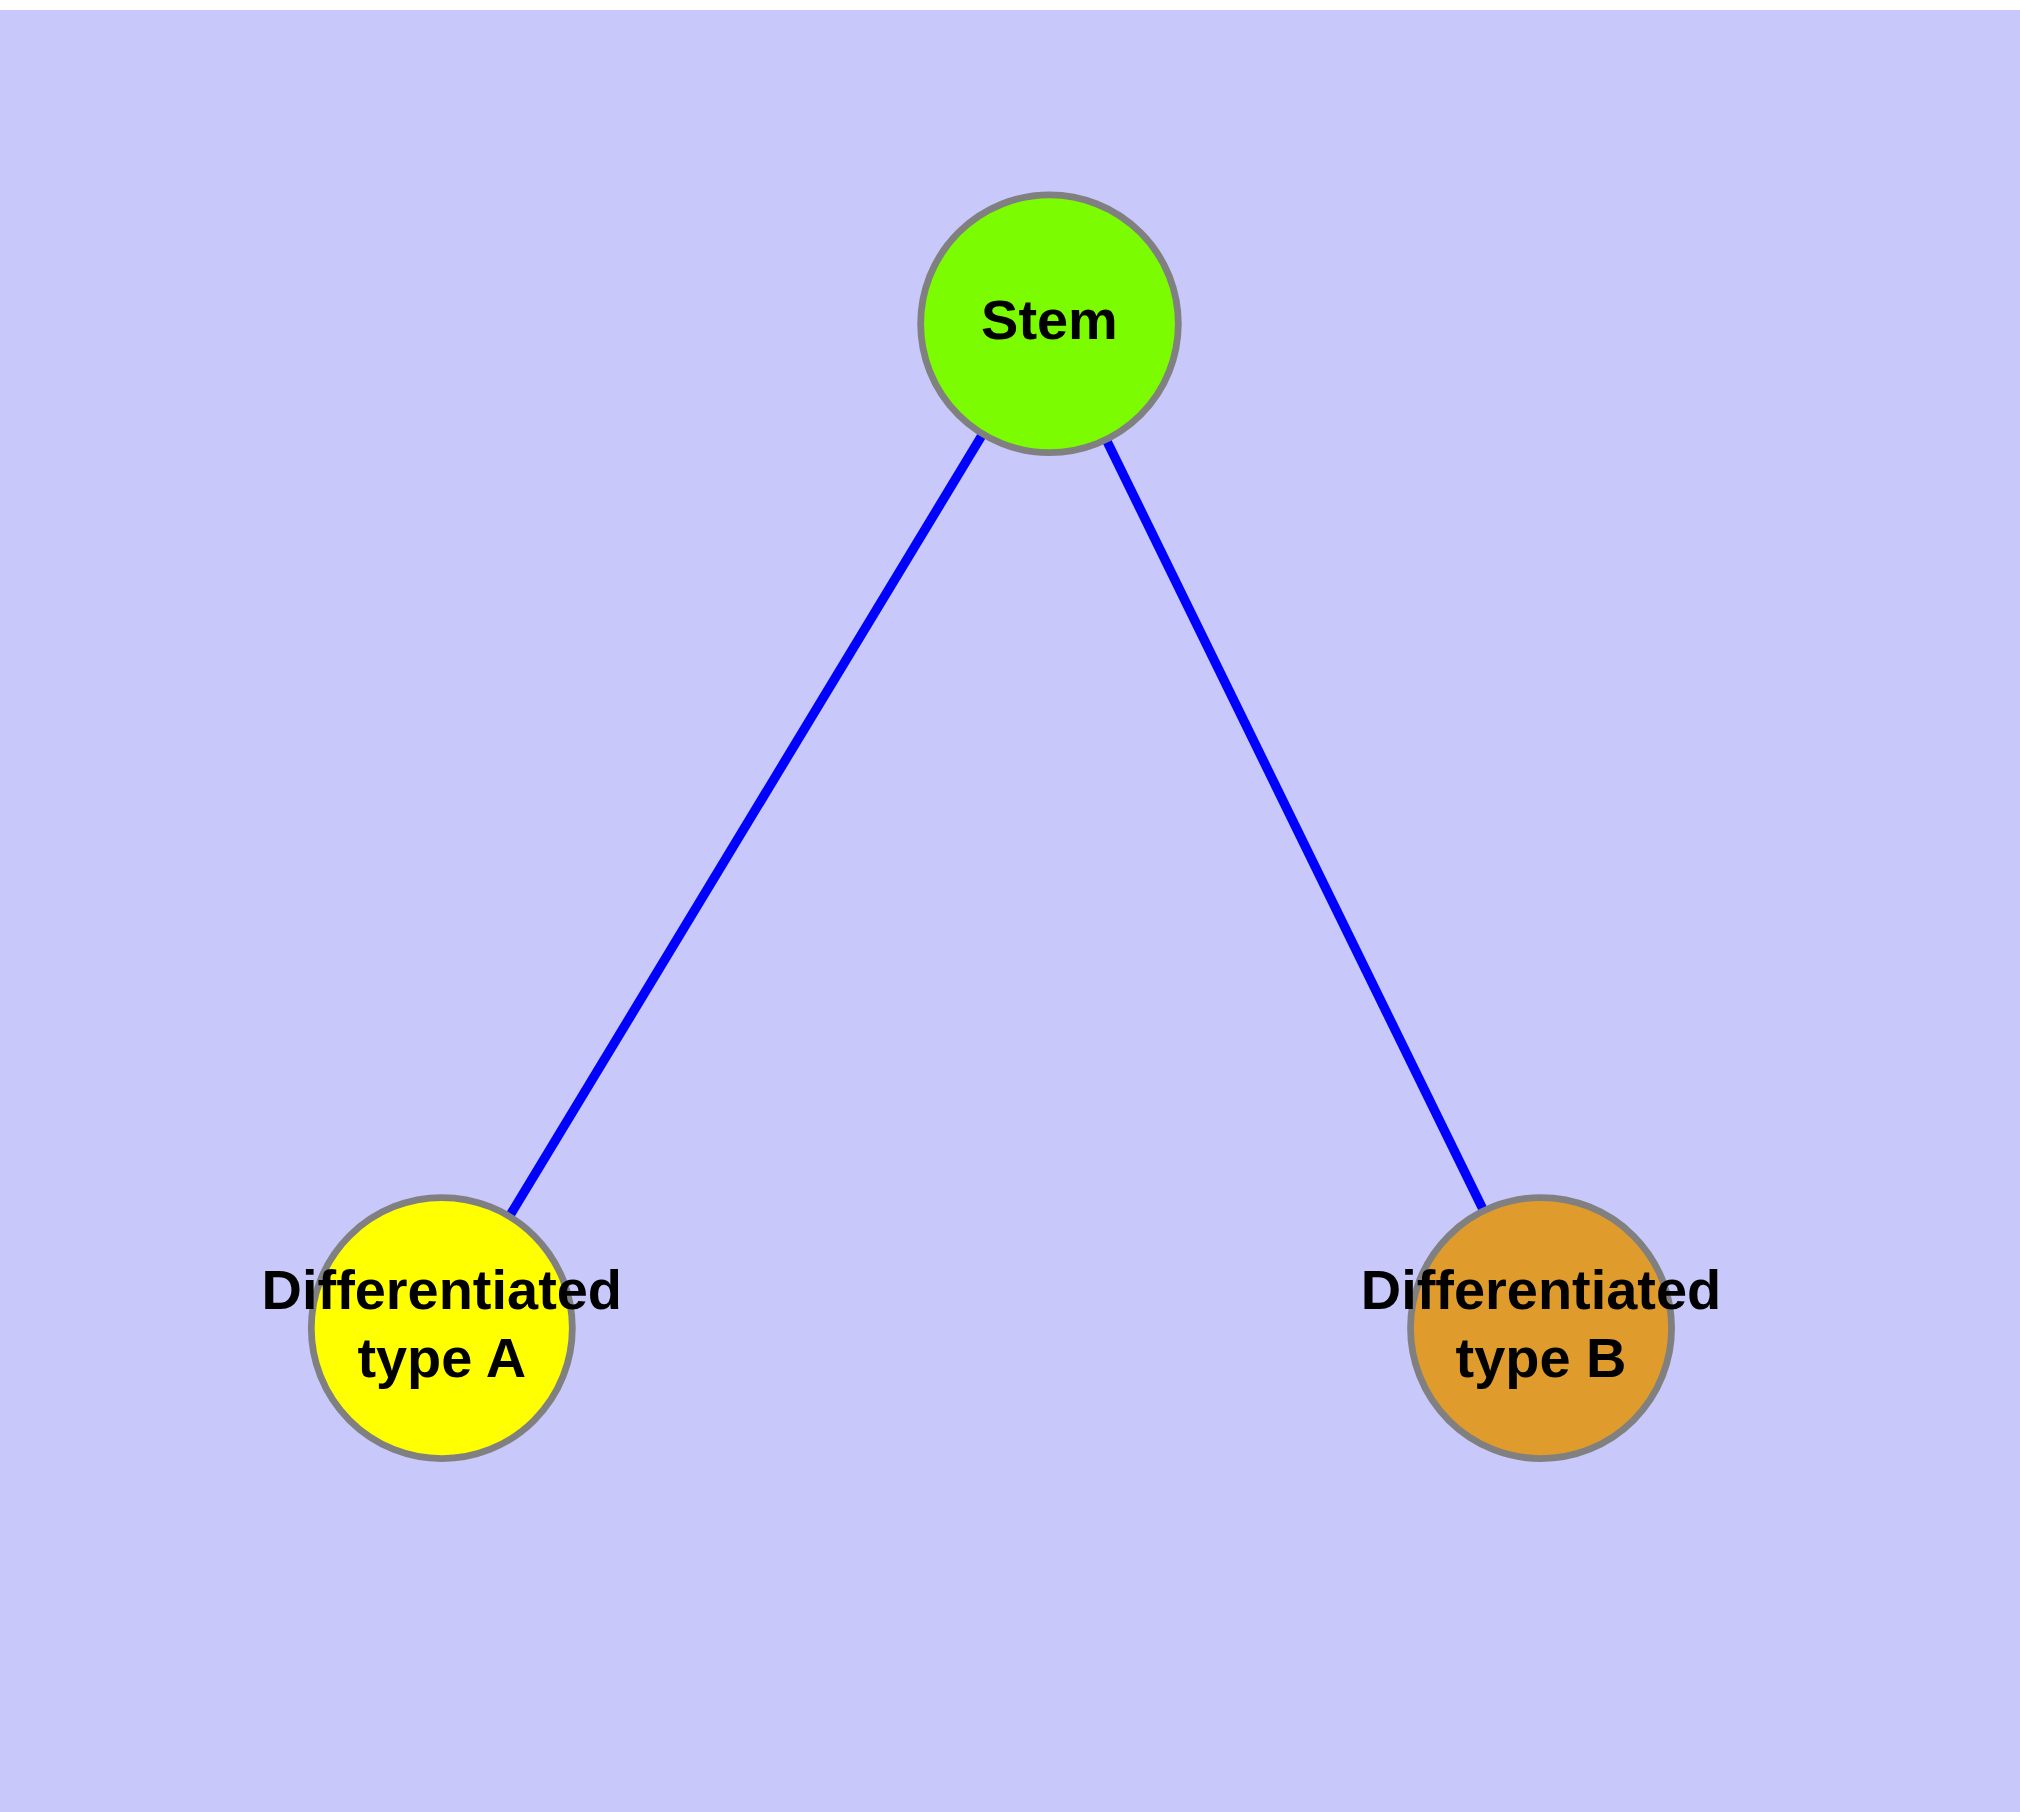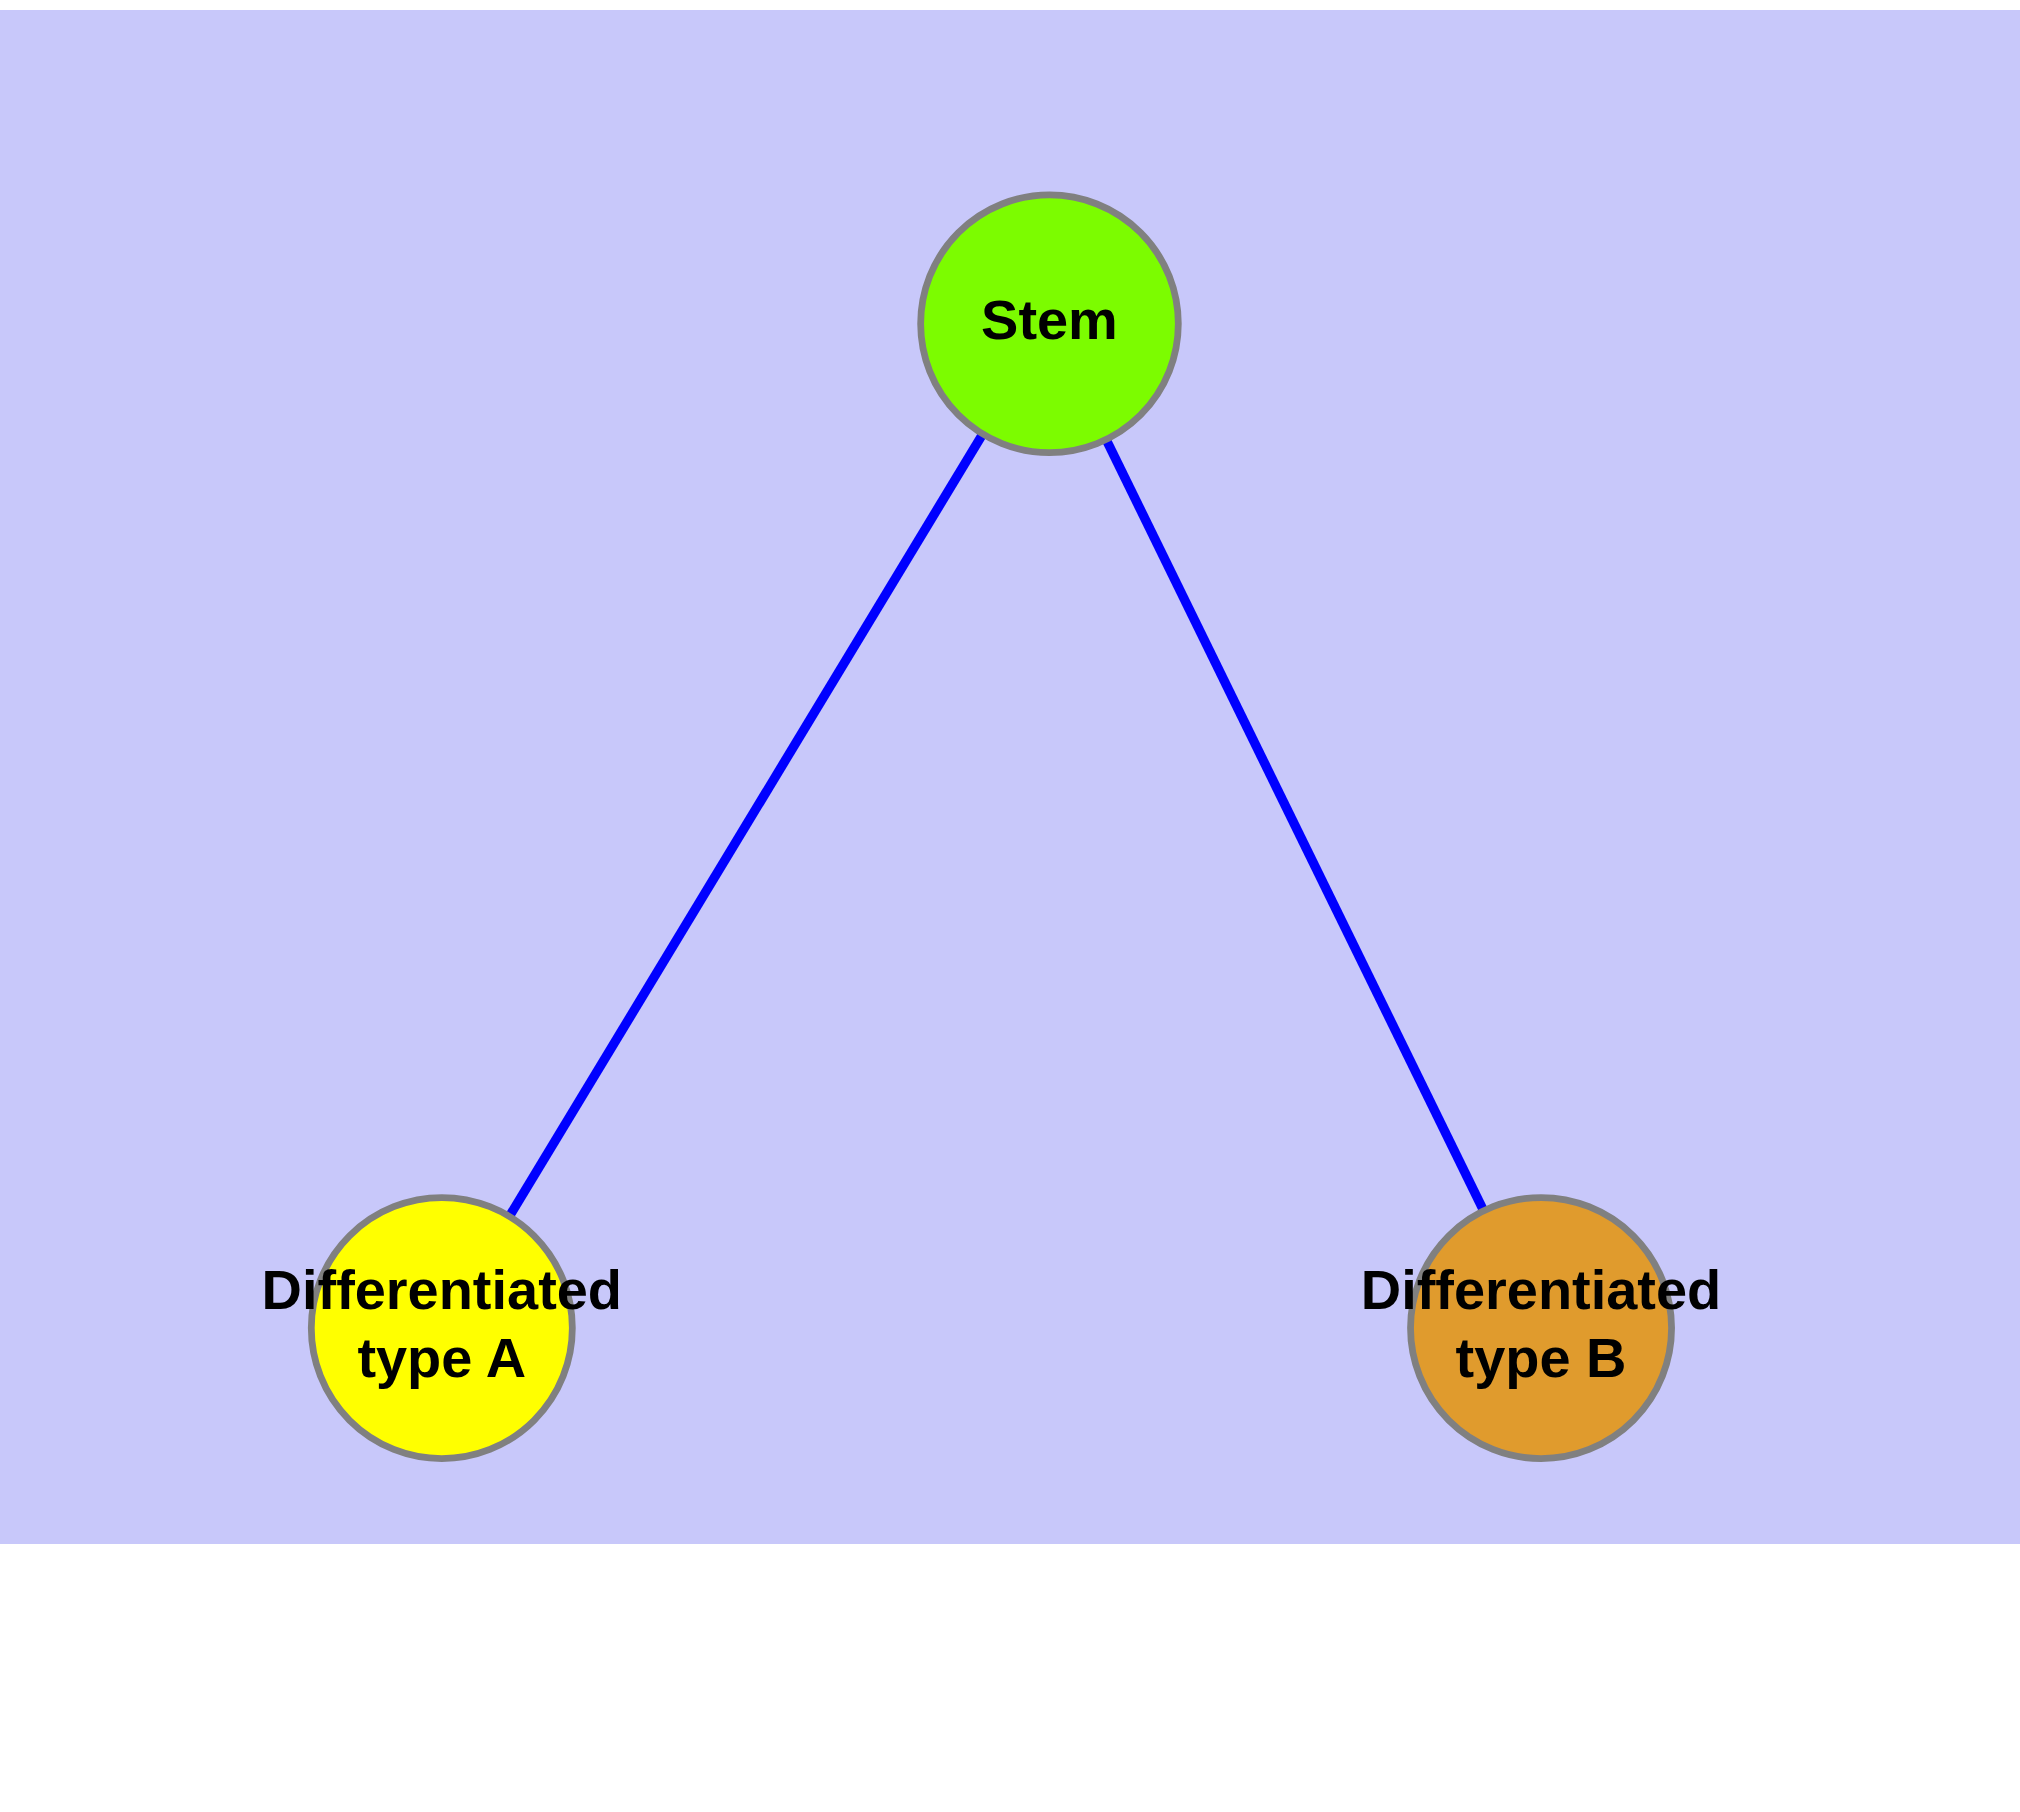--- a/index.html
+++ b/index.html
@@ -4,21 +4,21 @@
 <title>Cell differentiation graph</title>
 <style>
   html, body {
     margin: 0;
     padding: 0;
     background: #ffffff;
   }
   #canvas {
     position: relative;
     width: 2021px;
-    height: 1544px;
+    height: 1812px;
     background: #ffffff;
     overflow: hidden;
     font-family: "Liberation Sans", "DejaVu Sans", sans-serif;
   }
   #plot-bg {
     position: absolute;
     left: 0;
     top: 10.2px;
     width: 2021px;
     height: 1802px;

